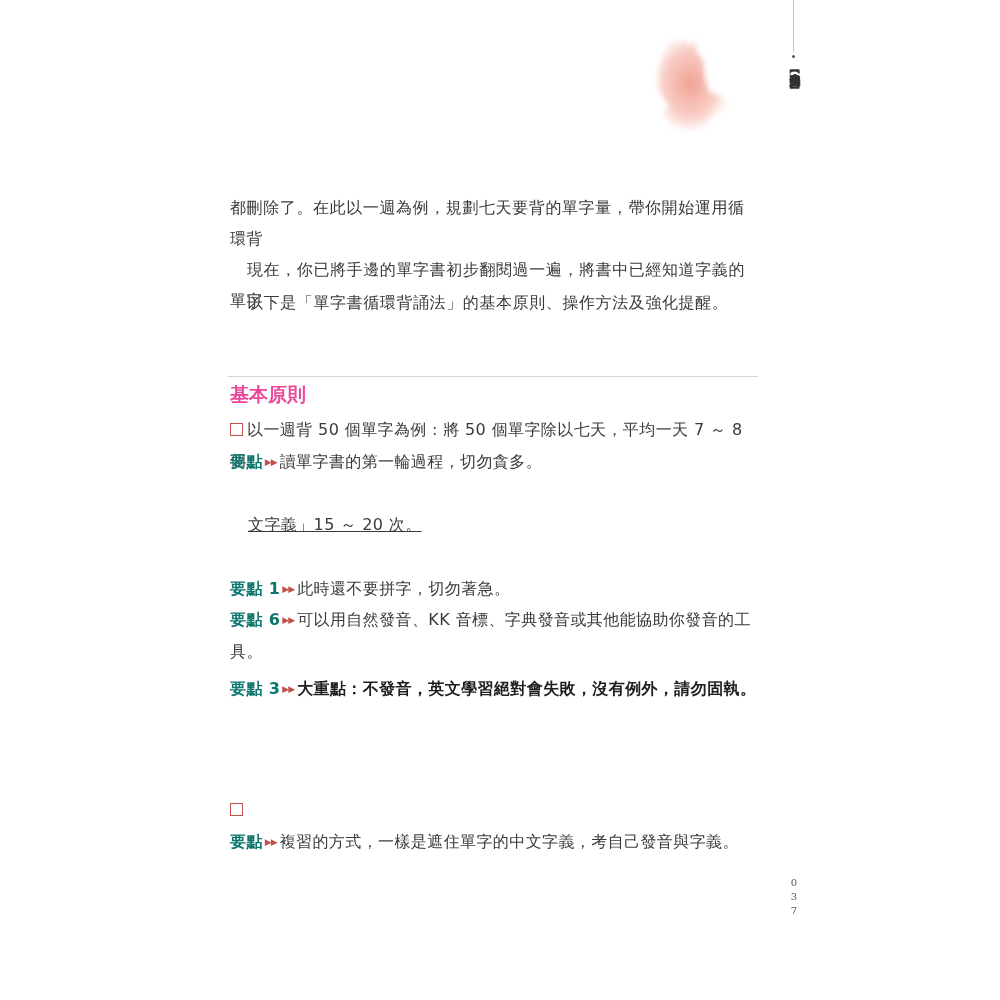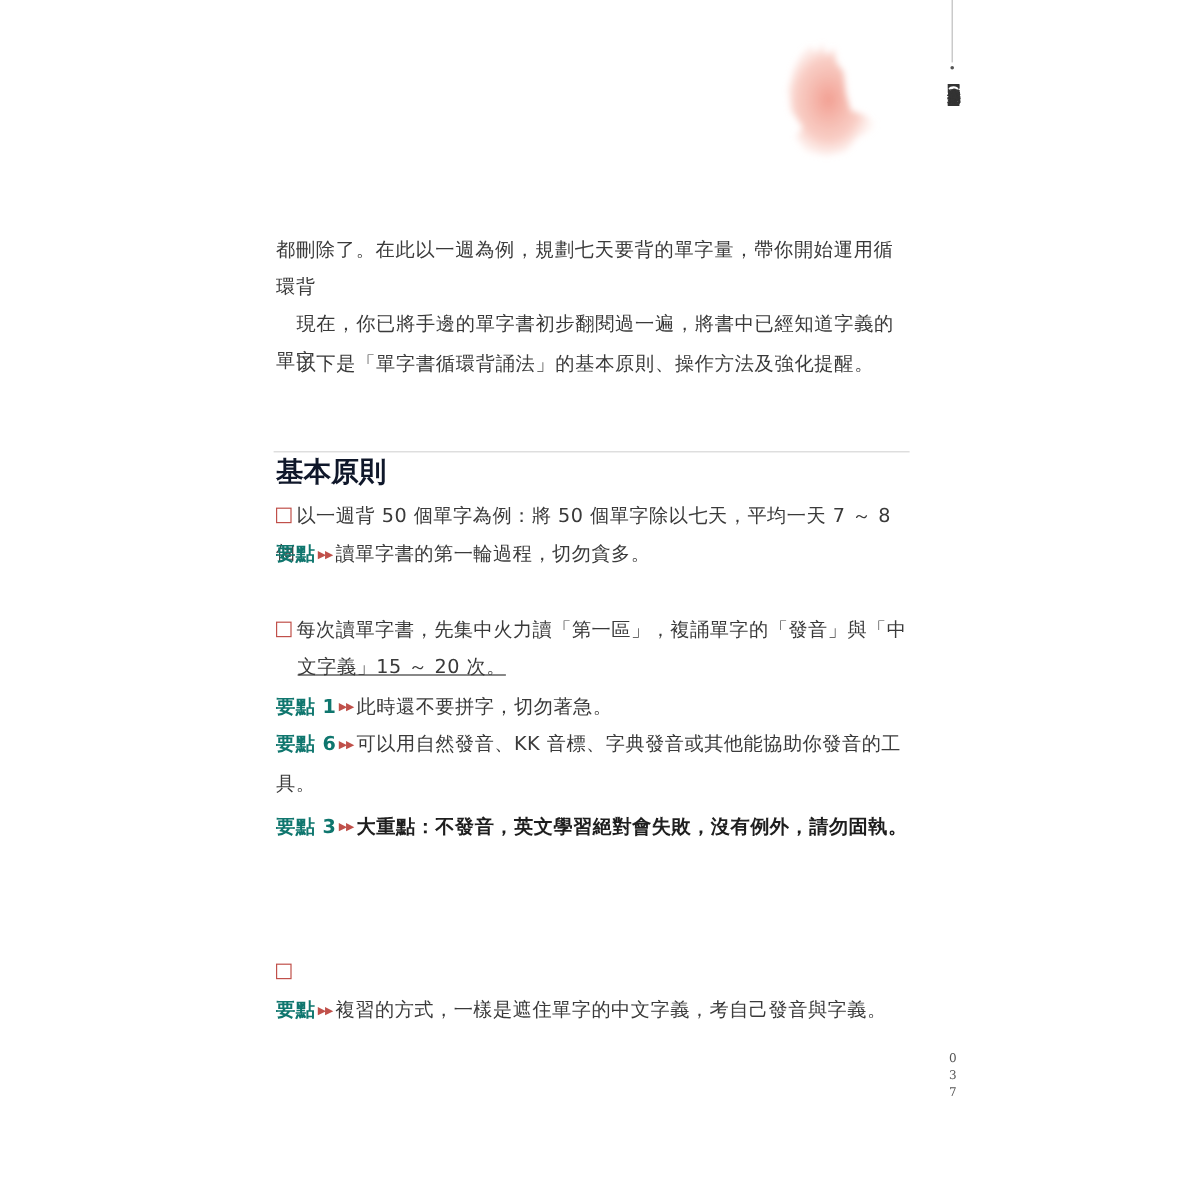--- a/index.html
+++ b/index.html
@@ -28,21 +28,21 @@
   .page-num span { display: block; }
   .para {
     position: absolute; left: 230px; width: 530px; font-size: 16px; line-height: 31px; color: #3a3a3a;
     letter-spacing: 0.6px;
   }
   .para .indent { display: inline-block; width: 17px; }
   .divider {
     position: absolute; left: 228px; top: 376px; width: 530px; height: 1px; background: #d6d6d6;
   }
   .section-title {
-    position: absolute; left: 230px; top: 380px; font-size: 23px; font-weight: bold; color: #0f172a; line-height: 28px; font-family: Liberation Serif, serif;
+    position: absolute; left: 230px; top: 380px; font-size: 19px; font-weight: bold; color: #ec4899; line-height: 28px;
   }
   .item {
     position: absolute; left: 230px; width: 540px; font-size: 16px; line-height: 31px; color: #3a3a3a; letter-spacing: 0.4px;
   }
   .checkbox {
     display: inline-block; width: 13px; height: 13px; border: 1.5px solid #c0504a; vertical-align: -1px; margin-right: 4px;
     box-sizing: border-box; cursor: pointer;
   }
   .cont { padding-left: 18px; text-decoration: underline; }
   .point {
@@ -87,21 +87,20 @@
 <div class="section-title">基本原則</div>
 
 <div class="item" style="top:414px;">
   <span class="checkbox"></span><span>以一週背 50 個單字為例：將 50 個單字除以七天，平均一天 7 ～ 8 個。</span>
 </div>
 <div class="point" style="top:446px;">
   <span class="point-label">要點</span><span class="arrows">▶▶</span><span class="point-text">讀單字書的第一輪過程，切勿貪多。</span>
 </div>
 
 <div class="item" style="top:509px;">
-  <div><span class="checkbox"></span><span>每次讀單字書，先集中火力讀「第一區」，複誦單字的「發音」與「中</span></div>
   <div class="cont"><span>文字義」15 ～ 20 次。</span></div>
 </div>
 <div class="point" style="top:573px;">
   <span class="point-label">要點 1</span><span class="arrows">▶▶</span><span class="point-text">此時還不要拼字，切勿著急。</span>
 </div>
 <div class="point" style="top:604px;">
   <span class="point-label">要點 6</span><span class="arrows">▶▶</span><span class="point-text">可以用自然發音、KK 音標、字典發音或其他能協助你發音的工具。</span>
 </div>
 <div class="point strong" style="top:635px;margin-top:38px;">
   <span class="point-label">要點 3</span><span class="arrows">▶▶</span><span class="point-text">大重點：不發音，英文學習絕對會失敗，沒有例外，請勿固執。</span>

